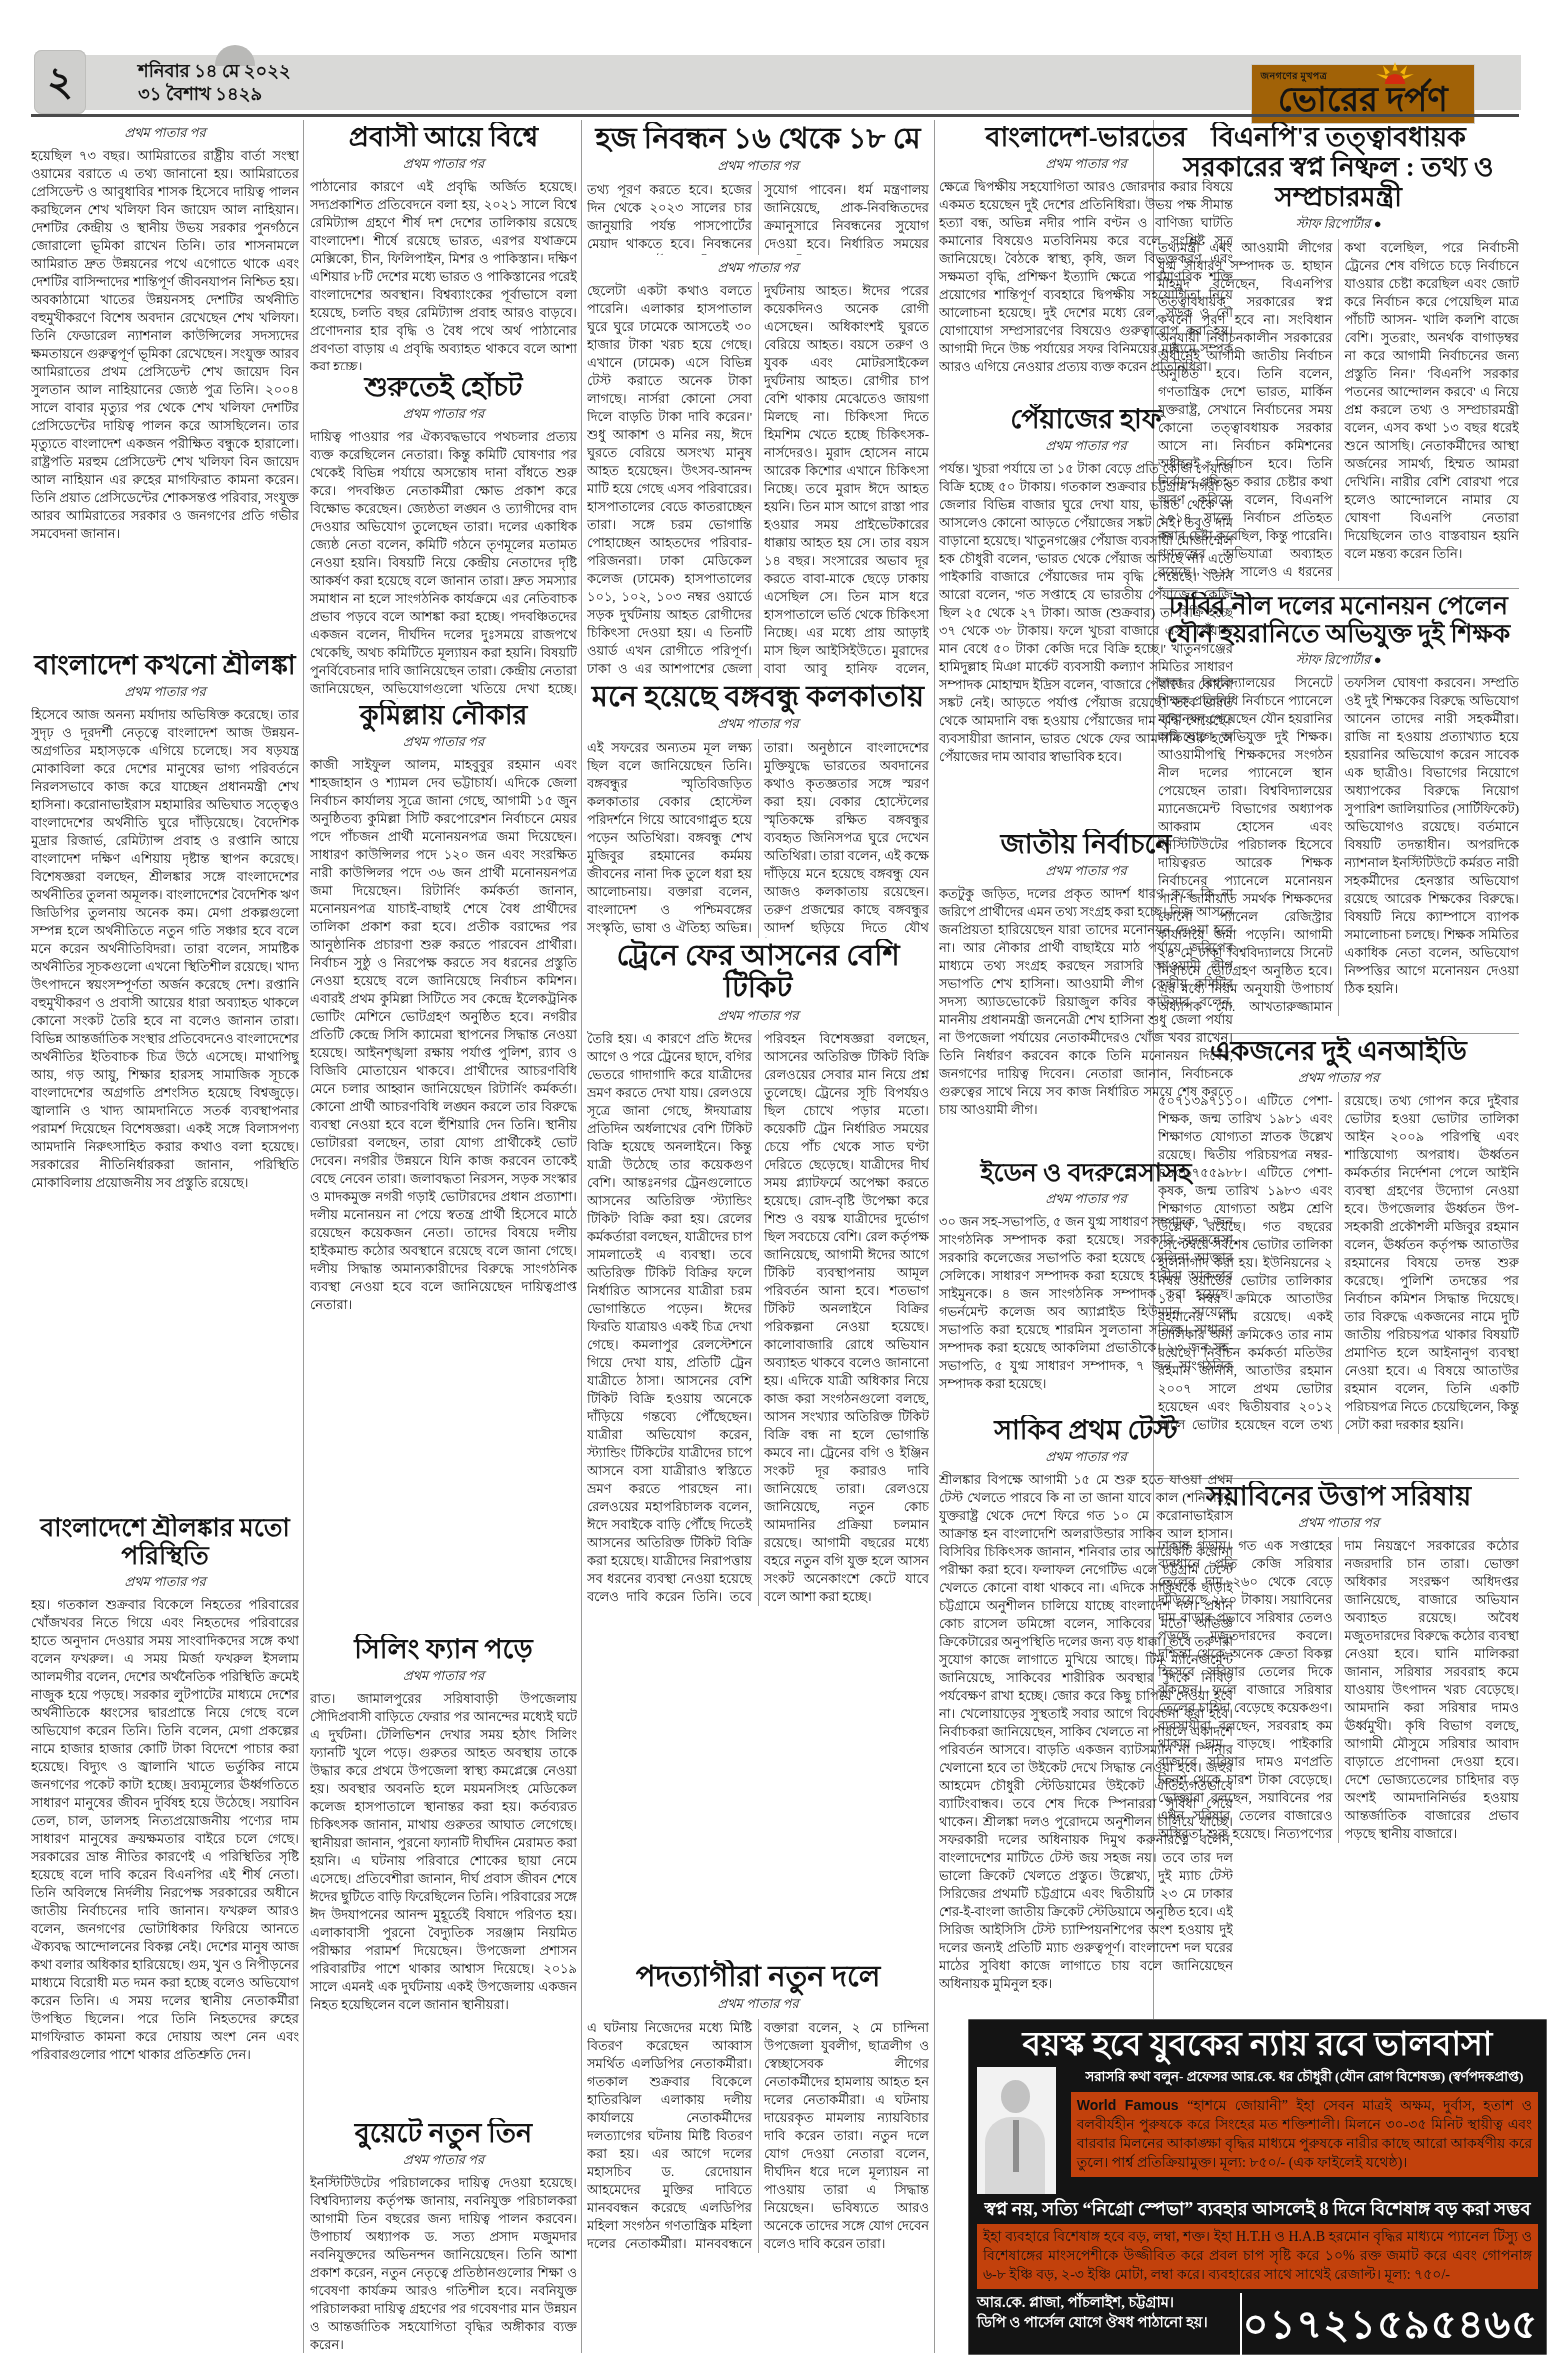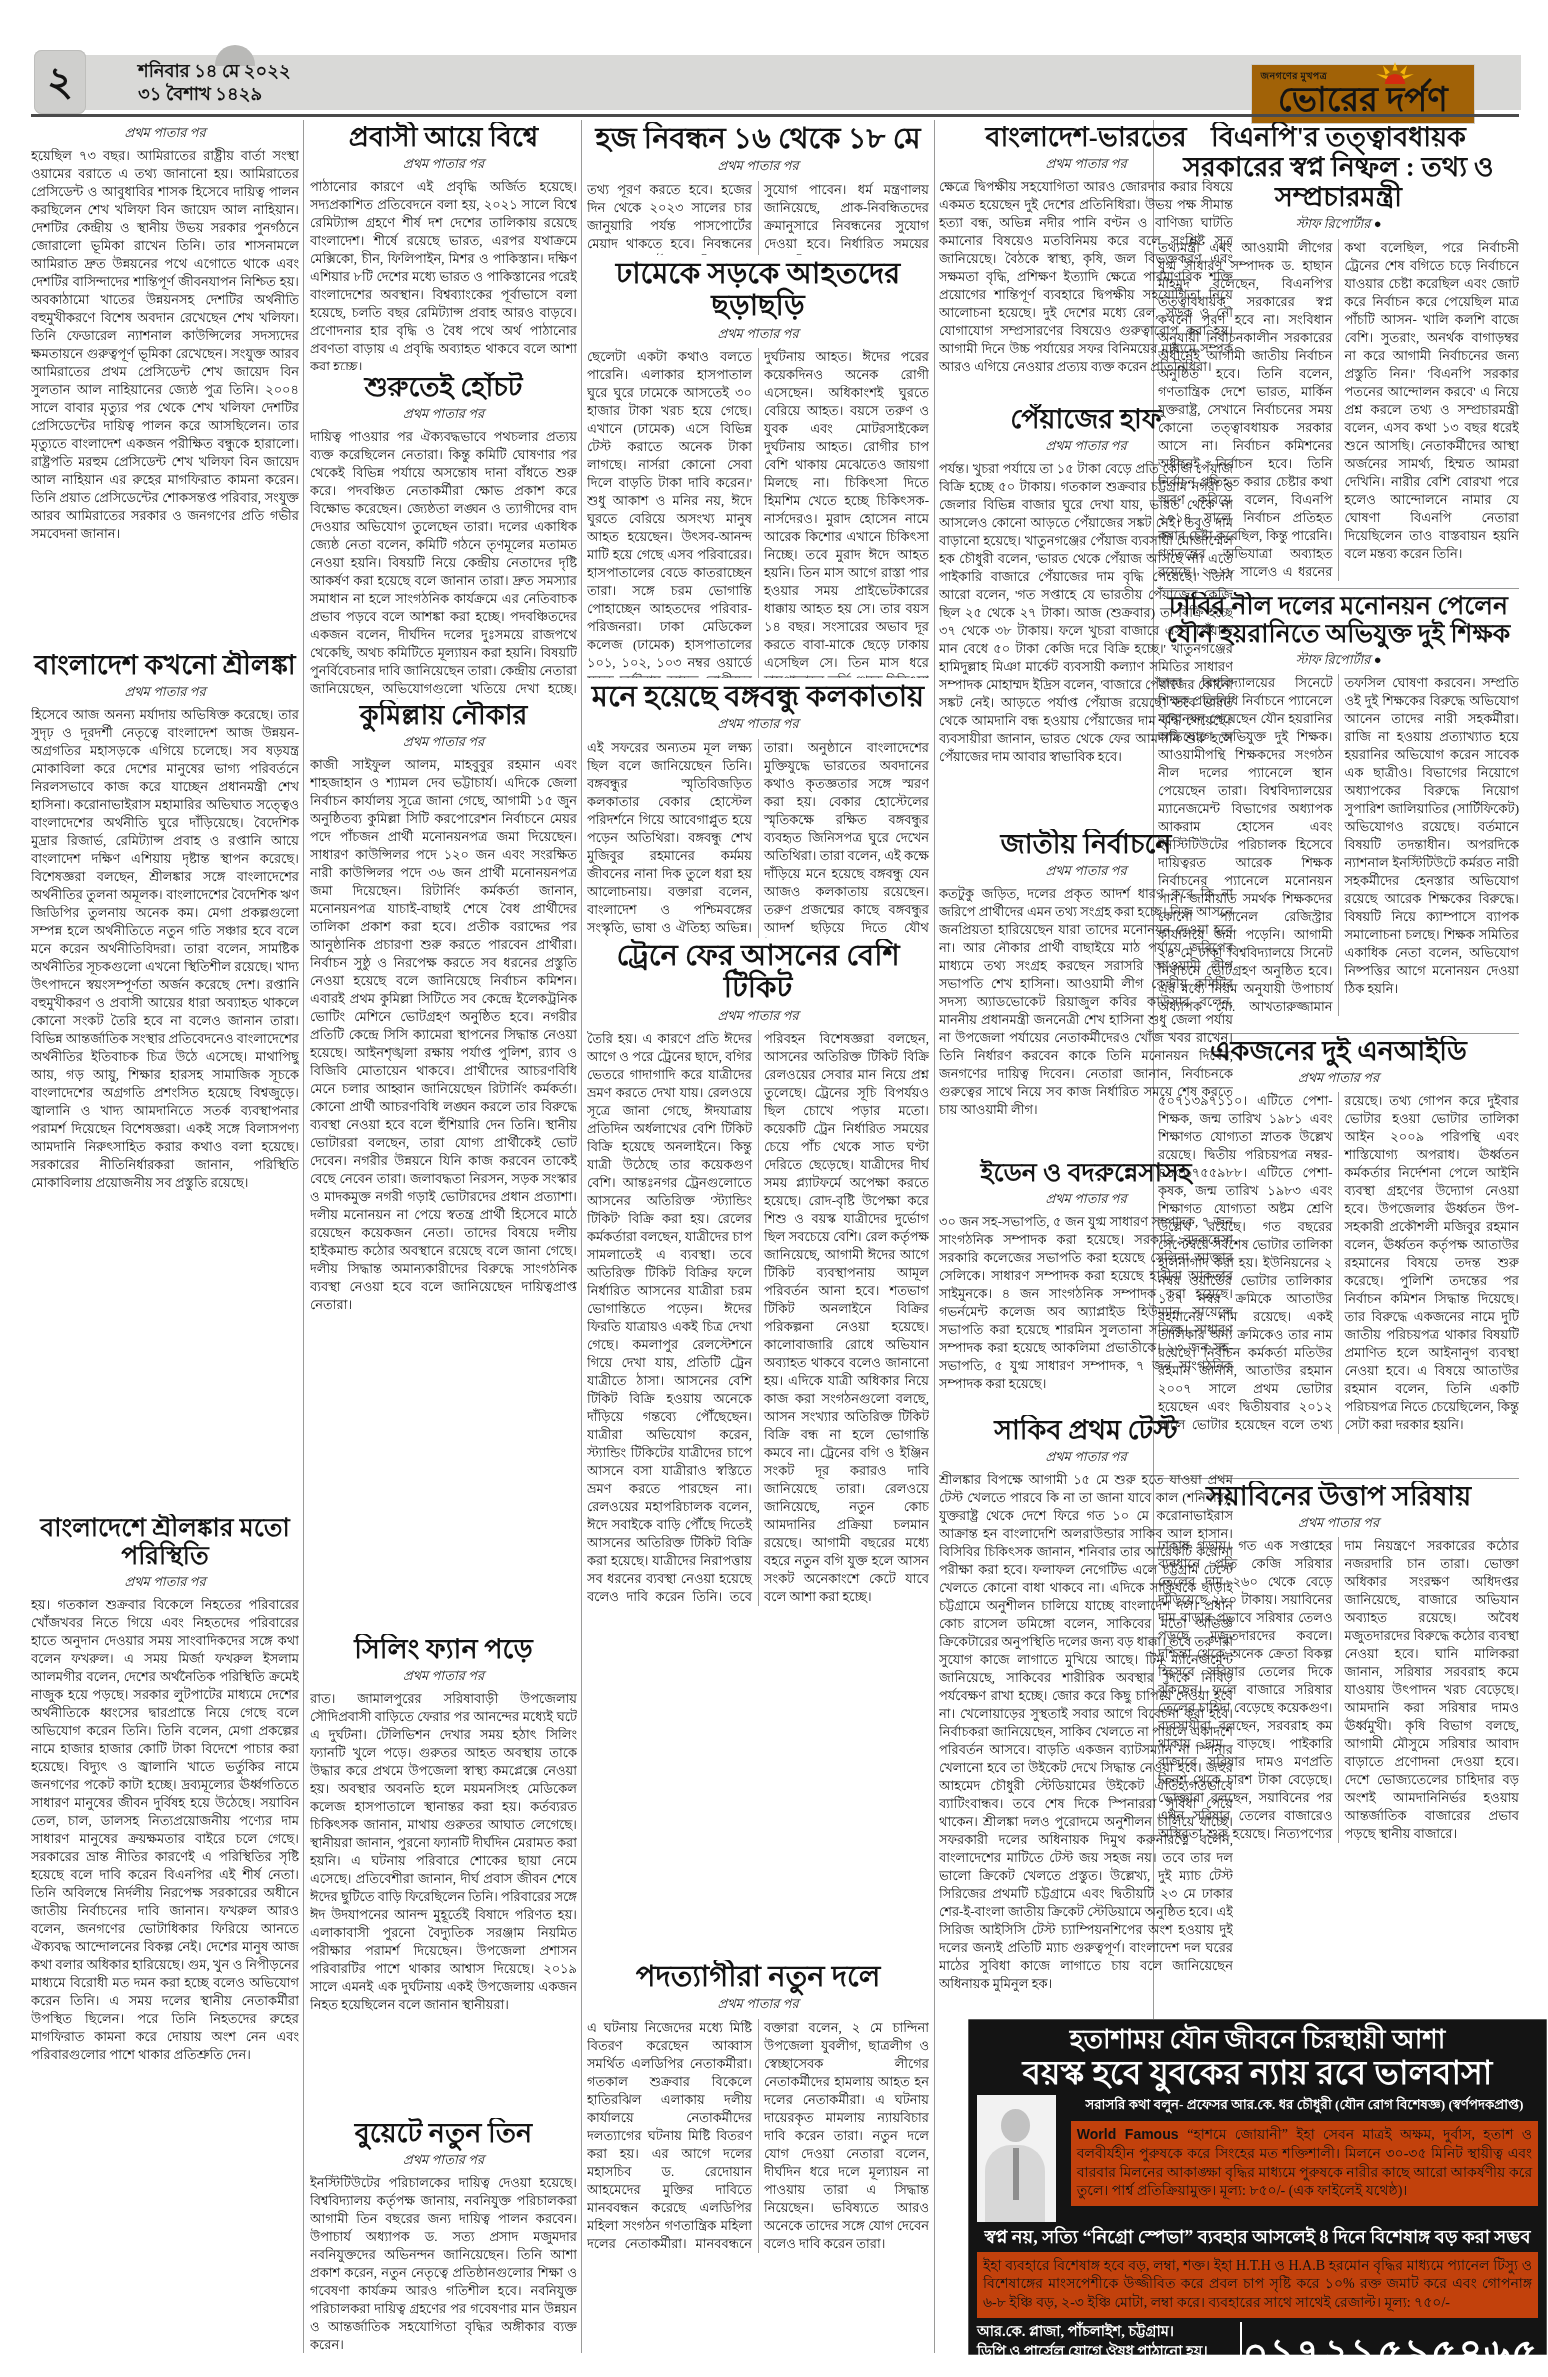--- a/index.html
+++ b/index.html
@@ -126,21 +126,20 @@
     <div class="kicker">প্রথম পাতার পর</div>
     <div class="body">ইনস্টিটিউটের পরিচালকের দায়িত্ব দেওয়া হয়েছে। বিশ্ববিদ্যালয় কর্তৃপক্ষ জানায়, নবনিযুক্ত পরিচালকরা আগামী তিন বছরের জন্য দায়িত্ব পালন করবেন। উপাচার্য অধ্যাপক ড. সত্য প্রসাদ মজুমদার নবনিযুক্তদের অভিনন্দন জানিয়েছেন। তিনি আশা প্রকাশ করেন, নতুন নেতৃত্বে প্রতিষ্ঠানগুলোর শিক্ষা ও গবেষণা কার্যক্রম আরও গতিশীল হবে। নবনিযুক্ত পরিচালকরা দায়িত্ব গ্রহণের পর গবেষণার মান উন্নয়ন ও আন্তর্জাতিক সহযোগিতা বৃদ্ধির অঙ্গীকার ব্যক্ত করেন।</div>
   </div>
 
   <div class="article" style="left:587px;top:122px;width:342px;height:133px;">
     <h2 class="headline hl-34">হজ নিবন্ধন ১৬ থেকে ১৮ মে</h2>
     <div class="kicker">প্রথম পাতার পর</div>
     <div class="body cols2">তথ্য পূরণ করতে হবে। হজের দিন থেকে ২০২৩ সালের চার জানুয়ারি পর্যন্ত পাসপোর্টের মেয়াদ থাকতে হবে। নিবন্ধনের সময় পাসপোর্ট জমা দিতে হবে না। চলতি বছর সরকারি ব্যবস্থাপনায় চার হাজার এবং বেসরকারি ব্যবস্থাপনায় ৫৩ হাজার বাংলাদেশি হজ পালনের সুযোগ পাবেন। ধর্ম মন্ত্রণালয় জানিয়েছে, প্রাক-নিবন্ধিতদের ক্রমানুসারে নিবন্ধনের সুযোগ দেওয়া হবে। নির্ধারিত সময়ের মধ্যে নিবন্ধন সম্পন্ন না করলে পরবর্তী ক্রমিকধারীরা সুযোগ পাবেন। হজযাত্রীদের করোনা টিকার সনদ সঙ্গে রাখতে বলা হয়েছে।</div>
   </div>
   <div class="article" style="left:587px;top:257px;width:342px;height:421px;">
-    <h2 class="headline hl-34">ঢামেকে সড়কে আহতদের ছড়াছড়ি</h2>
     <div class="kicker">প্রথম পাতার পর</div>
     <div class="body cols2">ছেলেটা একটা কথাও বলতে পারেনি। এলাকার হাসপাতাল ঘুরে ঘুরে ঢামেকে আসতেই ৩০ হাজার টাকা খরচ হয়ে গেছে। এখানে (ঢামেক) এসে বিভিন্ন টেস্ট করাতে অনেক টাকা লাগছে। নার্সরা কোনো সেবা দিলে বাড়তি টাকা দাবি করেন।' শুধু আকাশ ও মনির নয়, ঈদে ঘুরতে বেরিয়ে অসংখ্য মানুষ আহত হয়েছেন। উৎসব-আনন্দ মাটি হয়ে গেছে এসব পরিবারের। হাসপাতালের বেডে কাতরাচ্ছেন তারা। সঙ্গে চরম ভোগান্তি পোহাচ্ছেন আহতদের পরিবার-পরিজনরা। ঢাকা মেডিকেল কলেজ (ঢামেক) হাসপাতালের ১০১, ১০২, ১০৩ নম্বর ওয়ার্ডে সড়ক দুর্ঘটনায় আহত রোগীদের চিকিৎসা দেওয়া হয়। এ তিনটি ওয়ার্ড এখন রোগীতে পরিপূর্ণ। ঢাকা ও এর আশপাশের জেলা ছাড়াও গুরুতর আহত হয়ে দেশের বিভিন্ন জেলা থেকে ঢামেকে এসেছেন রোগীরা। বেড না পেয়ে অসংখ্য দুর্ঘটনার শিকার রোগী মেঝেতে শুয়ে চিকিৎসা নিচ্ছেন। সড়ক দুর্ঘটনায় আহত রোগীদের চিকিৎসা দেওয়া হচ্ছে যে ওয়ার্ডে, সেখানকার চিকিৎসক ও নার্সরা জানিয়েছেন, ঈদের দিনে শতাধিক রোগী ভর্তি হয়েছেন, যাদের সবাই সড়ক দুর্ঘটনায় আহত। ঈদের পরের কয়েকদিনও অনেক রোগী এসেছেন। অধিকাংশই ঘুরতে বেরিয়ে আহত। বয়সে তরুণ ও যুবক এবং মোটরসাইকেল দুর্ঘটনায় আহত। রোগীর চাপ বেশি থাকায় মেঝেতেও জায়গা মিলছে না। চিকিৎসা দিতে হিমশিম খেতে হচ্ছে চিকিৎসক-নার্সদেরও। মুরাদ হোসেন নামে আরেক কিশোর এখানে চিকিৎসা নিচ্ছে। তবে মুরাদ ঈদে আহত হয়নি। তিন মাস আগে রাস্তা পার হওয়ার সময় প্রাইভেটকারের ধাক্কায় আহত হয় সে। তার বয়স ১৪ বছর। সংসারের অভাব দূর করতে বাবা-মাকে ছেড়ে ঢাকায় এসেছিল সে। তিন মাস ধরে হাসপাতালে ভর্তি থেকে চিকিৎসা নিচ্ছে। এর মধ্যে প্রায় আড়াই মাস ছিল আইসিইউতে। মুরাদের বাবা আবু হানিফ বলেন, 'আমাদের বাড়ি ময়মনসিংহের ফুলবাড়িয়ায়। ছেলেটা আমার পঞ্চম শ্রেণি পর্যন্ত পড়ালেখা করেছে। আমি মানুষের ক্ষেতে কামলা দেই। সংসারে অভাব থাকায় মুরাদকে ঢাকায় পাঠিয়েছিলাম। প্রাইভেটকারের ধাক্কায় ছেলেটার আজ এ অবস্থা। তিন মাস হলো হাসপাতালে। শরীর শুকিয়ে গেছে একেবারে। কথা বলতে পারে না ঠিকমতো।'</div>
   </div>
   <div class="article" style="left:587px;top:680px;width:342px;height:258px;">
     <h2 class="headline hl-34">মনে হয়েছে বঙ্গবন্ধু কলকাতায়</h2>
     <div class="kicker">প্রথম পাতার পর</div>
     <div class="body cols2">এই সফরের অন্যতম মূল লক্ষ্য ছিল বলে জানিয়েছেন তিনি। বঙ্গবন্ধুর স্মৃতিবিজড়িত কলকাতার বেকার হোস্টেল পরিদর্শনে গিয়ে আবেগাপ্লুত হয়ে পড়েন অতিথিরা। বঙ্গবন্ধু শেখ মুজিবুর রহমানের কর্মময় জীবনের নানা দিক তুলে ধরা হয় আলোচনায়। বক্তারা বলেন, বাংলাদেশ ও পশ্চিমবঙ্গের সংস্কৃতি, ভাষা ও ঐতিহ্য অভিন্ন। দুই বাংলার সাংস্কৃতিক বন্ধন আরও দৃঢ় করার আহ্বান জানান তারা। অনুষ্ঠানে বাংলাদেশের মুক্তিযুদ্ধে ভারতের অবদানের কথাও কৃতজ্ঞতার সঙ্গে স্মরণ করা হয়। বেকার হোস্টেলের স্মৃতিকক্ষে রক্ষিত বঙ্গবন্ধুর ব্যবহৃত জিনিসপত্র ঘুরে দেখেন অতিথিরা। তারা বলেন, এই কক্ষে দাঁড়িয়ে মনে হয়েছে বঙ্গবন্ধু যেন আজও কলকাতায় রয়েছেন। তরুণ প্রজন্মের কাছে বঙ্গবন্ধুর আদর্শ ছড়িয়ে দিতে যৌথ উদ্যোগ নেওয়ার ঘোষণা দেওয়া হয় অনুষ্ঠানে।</div>
   </div>
   <div class="article" style="left:587px;top:939px;width:342px;height:1019px;">
     <h2 class="headline hl-34">ট্রেনে ফের আসনের বেশি টিকিট</h2>
@@ -194,21 +193,20 @@
     <div class="kicker">প্রথম পাতার পর</div>
     <div class="body cols2">৫০৭১৩৯৭১১০। এটিতে পেশা-শিক্ষক, জন্ম তারিখ ১৯৮১ এবং শিক্ষাগত যোগ্যতা স্নাতক উল্লেখ রয়েছে। দ্বিতীয় পরিচয়পত্র নম্বর- ৪১৫৬৭৫৫৯৮৮। এটিতে পেশা-কৃষক, জন্ম তারিখ ১৯৮৩ এবং শিক্ষাগত যোগ্যতা অষ্টম শ্রেণি উল্লেখ রয়েছে। গত বছরের সেপ্টেম্বরে সর্বশেষ ভোটার তালিকা হালনাগাদ করা হয়। ইউনিয়নের ২ নম্বর ওয়ার্ডের ভোটার তালিকার ১০৭ নম্বর ক্রমিকে আতাউর রহমানের নাম রয়েছে। একই তালিকার অন্য ক্রমিকেও তার নাম রয়েছে। নির্বাচন কর্মকর্তা মতিউর রহমান জানান, আতাউর রহমান ২০০৭ সালে প্রথম ভোটার হয়েছেন এবং দ্বিতীয়বার ২০১২ সালে ভোটার হয়েছেন বলে তথ্য রয়েছে। তথ্য গোপন করে দুইবার ভোটার হওয়া ভোটার তালিকা আইন ২০০৯ পরিপন্থি এবং শাস্তিযোগ্য অপরাধ। ঊর্ধ্বতন কর্মকর্তার নির্দেশনা পেলে আইনি ব্যবস্থা গ্রহণের উদ্যোগ নেওয়া হবে। উপজেলার ঊর্ধ্বতন উপ-সহকারী প্রকৌশলী মজিবুর রহমান বলেন, ঊর্ধ্বতন কর্তৃপক্ষ আতাউর রহমানের বিষয়ে তদন্ত শুরু করেছে। পুলিশি তদন্তের পর নির্বাচন কমিশন সিদ্ধান্ত দিয়েছে। তার বিরুদ্ধে একজনের নামে দুটি জাতীয় পরিচয়পত্র থাকার বিষয়টি প্রমাণিত হলে আইনানুগ ব্যবস্থা নেওয়া হবে। এ বিষয়ে আতাউর রহমান বলেন, তিনি একটি পরিচয়পত্র নিতে চেয়েছিলেন, কিন্তু সেটা করা দরকার হয়নি।</div>
   </div>
   <div class="article" style="left:1158px;top:1481px;width:361px;height:537px;">
     <h2 class="headline hl-31">সয়াবিনের উত্তাপ সরিষায়</h2>
     <div class="kicker">প্রথম পাতার পর</div>
     <div class="body cols2">ঢাকায় গড়ায়। গত এক সপ্তাহের ব্যবধানে প্রতি কেজি সরিষার তেলের দাম ২৬০ থেকে বেড়ে দাঁড়িয়েছে ২৮০ টাকায়। সয়াবিনের দাম বাড়ার প্রভাবে সরিষার তেলও পড়ছে মজুতদারদের কবলে। দুশ্চিন্তা থেকে অনেক ক্রেতা বিকল্প হিসেবে সরিষার তেলের দিকে ঝুঁকছেন। ফলে বাজারে সরিষার তেলের চাহিদা বেড়েছে কয়েকগুণ। ব্যবসায়ীরা বলছেন, সরবরাহ কম থাকায় দাম বাড়ছে। পাইকারি বাজারে সরিষার দামও মণপ্রতি তিনশ থেকে চারশ টাকা বেড়েছে। ভোক্তারা বলছেন, সয়াবিনের পর এখন সরিষার তেলের বাজারেও অস্থিরতা শুরু হয়েছে। নিত্যপণ্যের দাম নিয়ন্ত্রণে সরকারের কঠোর নজরদারি চান তারা। ভোক্তা অধিকার সংরক্ষণ অধিদপ্তর জানিয়েছে, বাজারে অভিযান অব্যাহত রয়েছে। অবৈধ মজুতদারদের বিরুদ্ধে কঠোর ব্যবস্থা নেওয়া হবে। ঘানি মালিকরা জানান, সরিষার সরবরাহ কমে যাওয়ায় উৎপাদন খরচ বেড়েছে। আমদানি করা সরিষার দামও ঊর্ধ্বমুখী। কৃষি বিভাগ বলছে, আগামী মৌসুমে সরিষার আবাদ বাড়াতে প্রণোদনা দেওয়া হবে। দেশে ভোজ্যতেলের চাহিদার বড় অংশই আমদানিনির্ভর হওয়ায় আন্তর্জাতিক বাজারের প্রভাব পড়ছে স্থানীয় বাজারে।</div>
   </div>
 
   <div class="ad">
-    <div class="ad-line1">হতাশাময় যৌন জীবনে চিরস্থায়ী আশা</div>
     <div class="ad-line2">বয়স্ক হবে যুবকের ন্যায় রবে ভালবাসা</div>
     <div class="ad-mid">
       <div class="ad-photo">
         <div class="head"></div>
         <div class="torso"></div>
         <div class="tie"></div>
       </div>
       <div class="ad-right">
         <div class="ad-contact">সরাসরি কথা বলুন- প্রফেসর আর.কে. ধর চৌধুরী (যৌন রোগ বিশেষজ্ঞ) (স্বর্ণপদকপ্রাপ্ত)</div>
         <div class="ad-whitebox">

